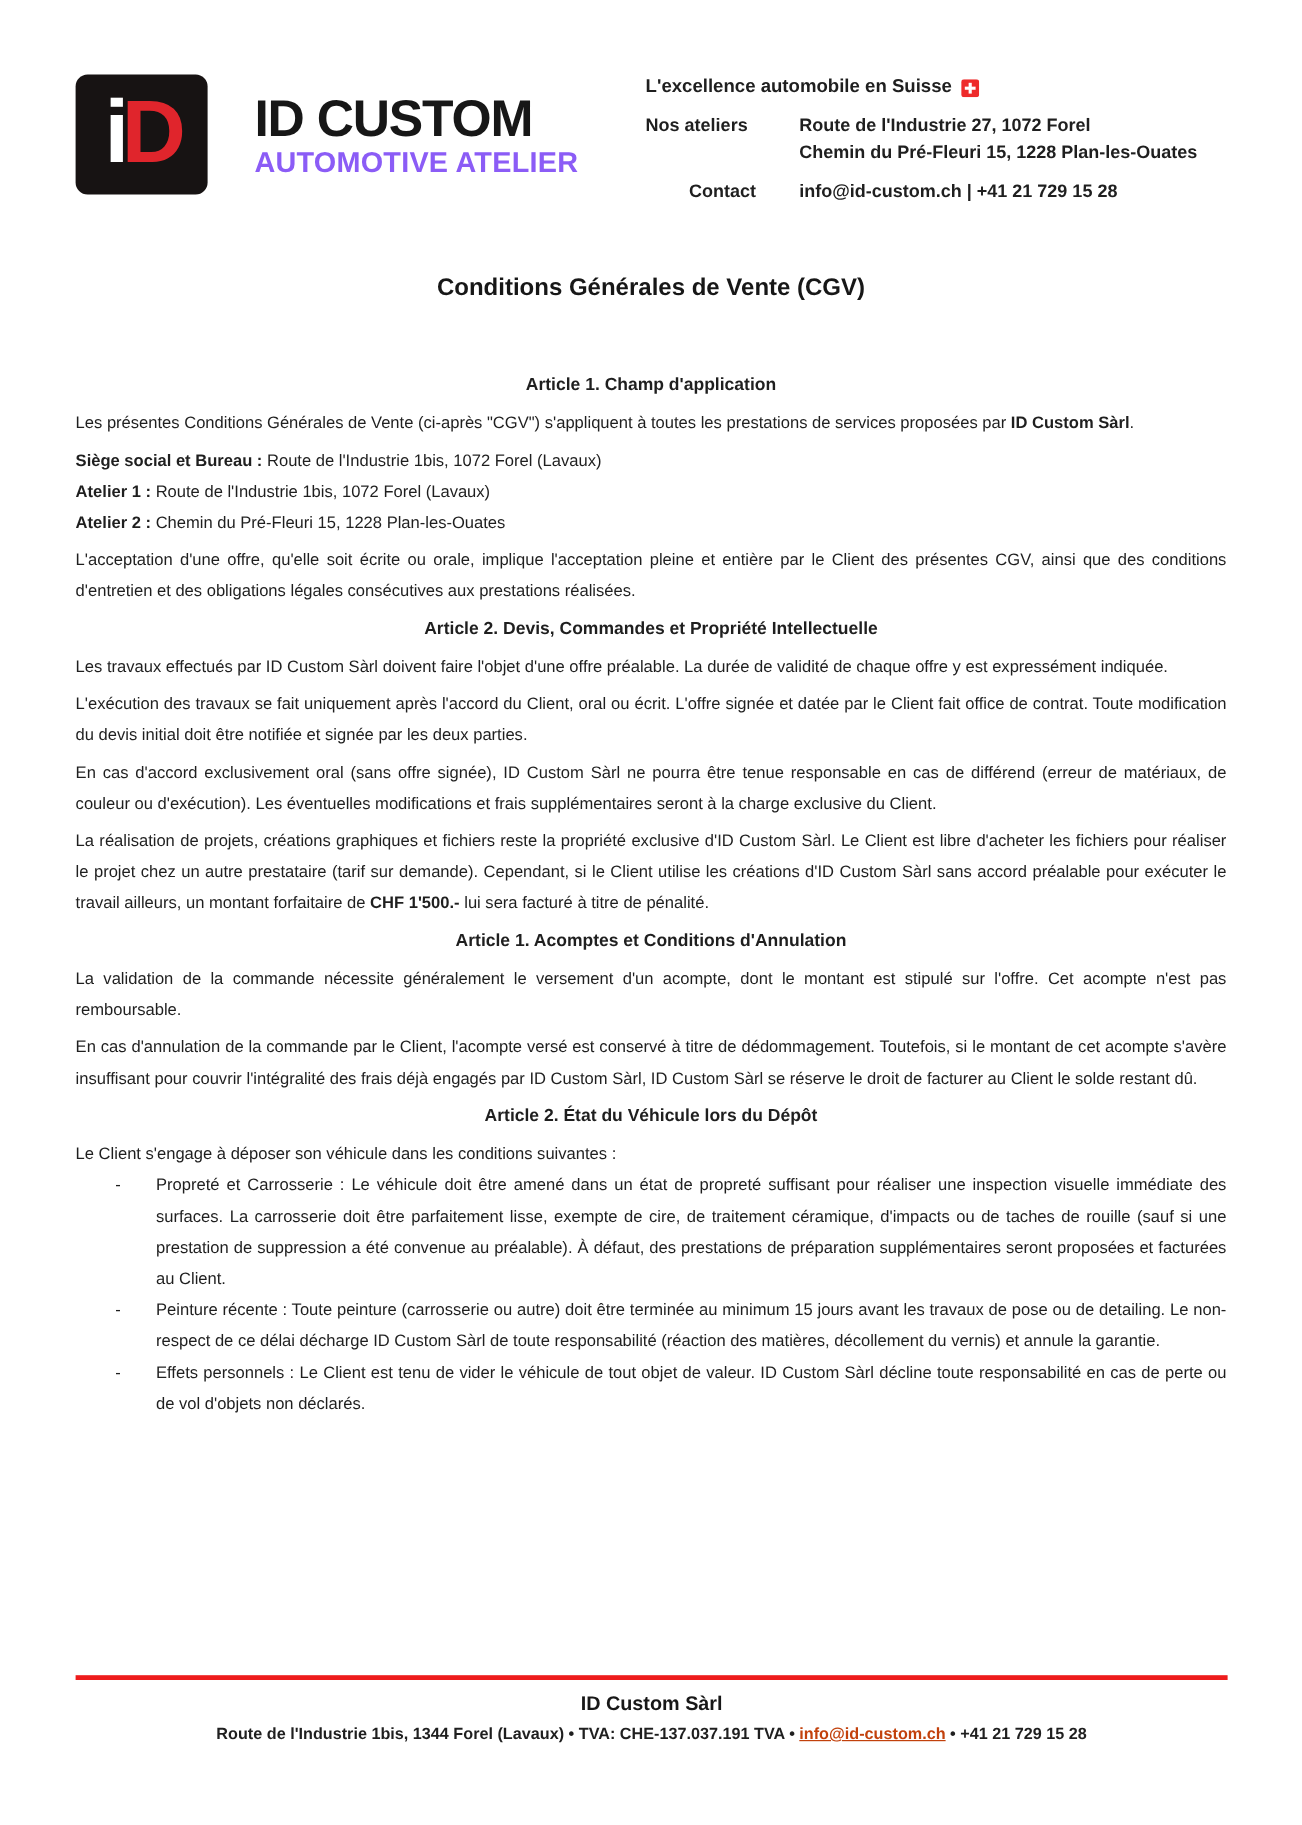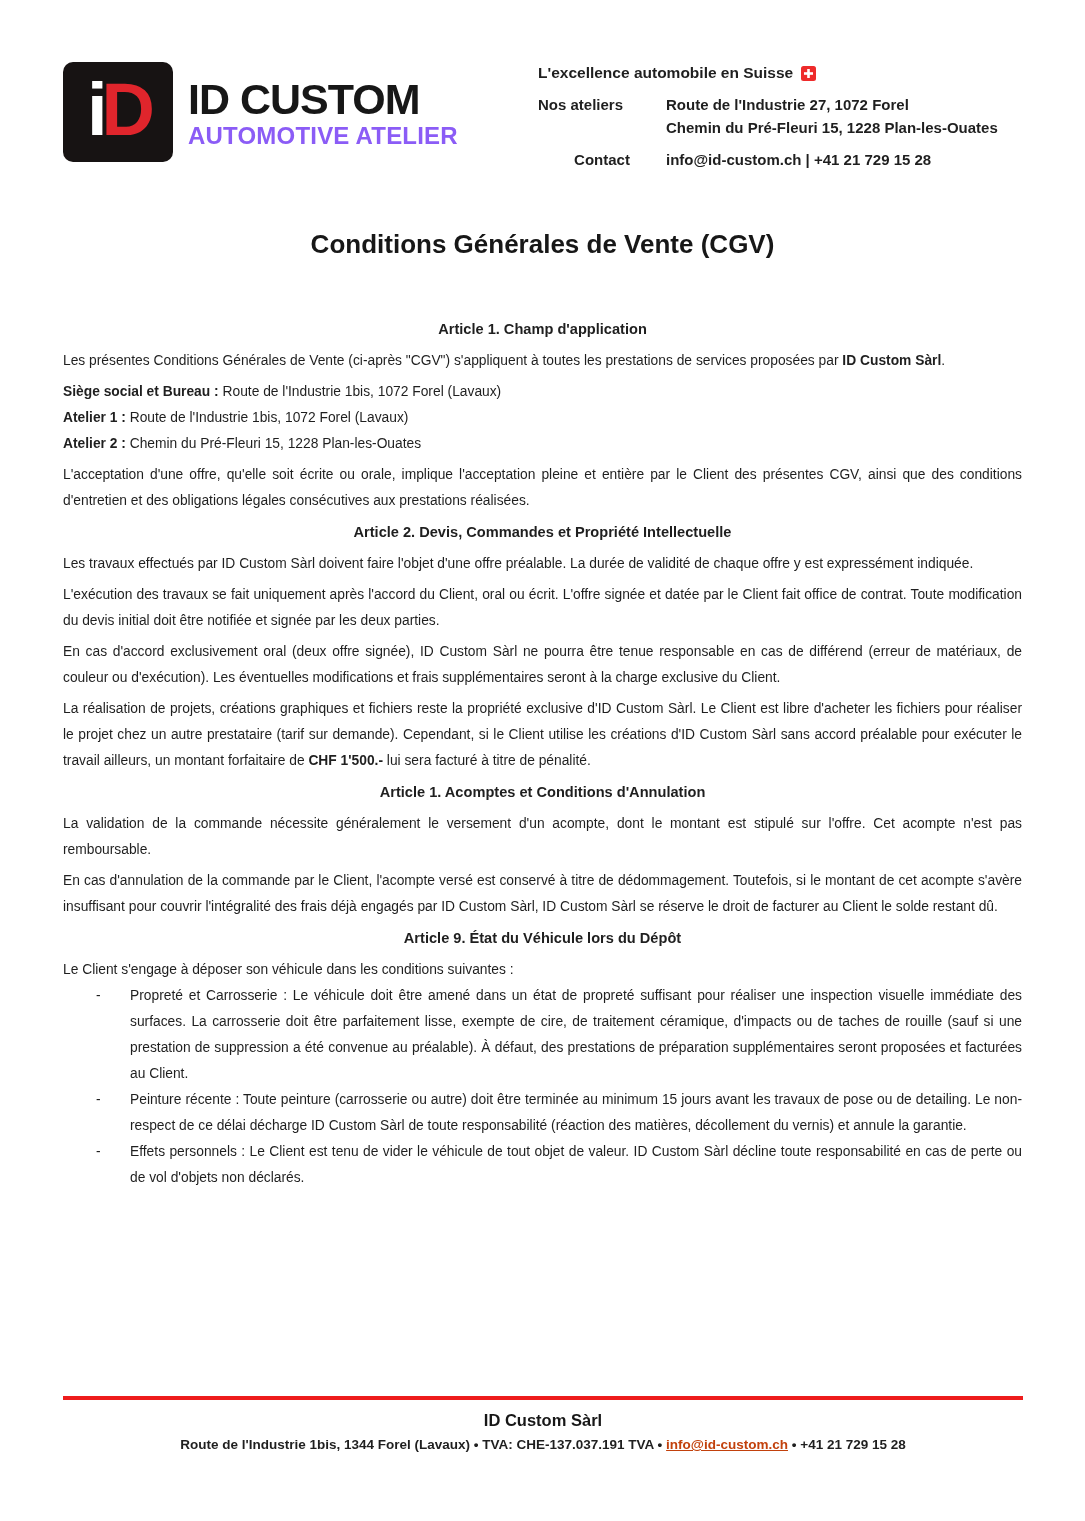--- a/index.html
+++ b/index.html
@@ -16,32 +16,32 @@
   .header{display:flex;justify-content:space-between;align-items:flex-start;padding:62px 60px 0 63px;}
   .logo-block{display:flex;align-items:flex-start;gap:15px;}
   .logo-box{
     width:110px;height:100px;background:#171313;border-radius:10px;
     display:flex;align-items:center;justify-content:center;
     font-weight:bold;font-size:74px;letter-spacing:-6px;line-height:1;
     padding-bottom:4px;box-sizing:border-box;
   }
   .logo-i{color:#ffffff;}
   .logo-d{color:#e0252c;}
-  .logo-text{padding-top:16px;}
+  .logo-text{padding-top:16px;margin-left:24px;}
   .logo-name{font-size:43px;font-weight:bold;letter-spacing:-1px;line-height:1;color:#171717;}
   .logo-sub{font-size:24px;font-weight:bold;color:#8b5cf6;letter-spacing:.2px;margin-top:3px;line-height:1;}
   .header-right{width:487px;font-weight:bold;font-size:15px;padding-top:2px;}
   .tagline{display:flex;align-items:center;gap:8px;font-size:15.5px;margin-bottom:11px;}
   .flag{width:15px;height:15px;flex:0 0 15px;display:inline-block;}
   .hrow{display:flex;align-items:flex-start;margin-bottom:3px;}
   .hrow.contact{margin-top:9px;text-align:center;}
   .hlabel{flex:0 0 128px;line-height:23px;}
   .hvals{line-height:23px;}
   
-  .doc-title{margin-top:55px;text-align:center;font-size:26px;font-weight:bold;color:#171717;}
+  .doc-title{margin-top:55px;text-align:center;font-size:20px;font-weight:bold;color:#171717;}
   
   .body{padding:0 63px;font-size:13.8px;line-height:26px;text-align:justify;}
   .article{}
   .article.first{margin-top:56px;}
   .article-heading{font-weight:bold;font-size:14.6px;margin:0 0 6px;text-align:center;line-height:26px;}
   .body p{margin:0 0 5px;}
   .addr{margin:0 0 5px;text-align:left;}
   .addr div{line-height:26px;}
   .intro{text-align:left;margin-bottom:0 !important;}
   .bullets{margin:0;}
@@ -108,32 +108,32 @@
         <div><strong>Atelier 1 :</strong><span> Route de l'Industrie 1bis, 1072 Forel (Lavaux)</span></div>
         <div><strong>Atelier 2 :</strong><span> Chemin du Pré-Fleuri 15, 1228 Plan-les-Ouates</span></div>
       </div>
       <p>L'acceptation d'une offre, qu'elle soit écrite ou orale, implique l'acceptation pleine et entière par le Client des présentes CGV, ainsi que des conditions d'entretien et des obligations légales consécutives aux prestations réalisées.</p>
     </section>
 
     <section class="article">
       <div class="article-heading">Article 2. Devis, Commandes et Propriété Intellectuelle</div>
       <p>Les travaux effectués par ID Custom Sàrl doivent faire l'objet d'une offre préalable. La durée de validité de chaque offre y est expressément indiquée.</p>
       <p>L'exécution des travaux se fait uniquement après l'accord du Client, oral ou écrit. L'offre signée et datée par le Client fait office de contrat. Toute modification du devis initial doit être notifiée et signée par les deux parties.</p>
-      <p>En cas d'accord exclusivement oral (deux offre signée), ID Custom Sàrl ne pourra être tenue responsable en cas de différend (erreur de matériaux, de couleur ou d'exécution). Les éventuelles modifications et frais supplémentaires seront à la charge exclusive du Client.</p>
+      <p>En cas d'accord exclusivement oral (sans offre signée), ID Custom Sàrl ne pourra être tenue responsable en cas de différend (erreur de matériaux, de couleur ou d'exécution). Les éventuelles modifications et frais supplémentaires seront à la charge exclusive du Client.</p>
       <p><span>La réalisation de projets, créations graphiques et fichiers reste la propriété exclusive d'ID Custom Sàrl. Le Client est libre d'acheter les fichiers pour réaliser le projet chez un autre prestataire (tarif sur demande). Cependant, si le Client utilise les créations d'ID Custom Sàrl sans accord préalable pour exécuter le travail ailleurs, un montant forfaitaire de </span><strong>CHF 1'500.-</strong><span> lui sera facturé à titre de pénalité.</span></p>
     </section>
 
     <section class="article">
       <div class="article-heading">Article 1. Acomptes et Conditions d'Annulation</div>
       <p>La validation de la commande nécessite généralement le versement d'un acompte, dont le montant est stipulé sur l'offre. Cet acompte n'est pas remboursable.</p>
       <p>En cas d'annulation de la commande par le Client, l'acompte versé est conservé à titre de dédommagement. Toutefois, si le montant de cet acompte s'avère insuffisant pour couvrir l'intégralité des frais déjà engagés par ID Custom Sàrl, ID Custom Sàrl se réserve le droit de facturer au Client le solde restant dû.</p>
     </section>
 
     <section class="article">
-      <div class="article-heading">Article 9. État du Véhicule lors du Dépôt</div>
+      <div class="article-heading">Article 2. État du Véhicule lors du Dépôt</div>
       <p class="intro">Le Client s'engage à déposer son véhicule dans les conditions suivantes :</p>
       <div class="bullets">
         <div class="bullet"><span class="bullet-marker">-</span><span>Propreté et Carrosserie : Le véhicule doit être amené dans un état de propreté suffisant pour réaliser une inspection visuelle immédiate des surfaces. La carrosserie doit être parfaitement lisse, exempte de cire, de traitement céramique, d'impacts ou de taches de rouille (sauf si une prestation de suppression a été convenue au préalable). À défaut, des prestations de préparation supplémentaires seront proposées et facturées au Client.</span></div>
         <div class="bullet"><span class="bullet-marker">-</span><span>Peinture récente : Toute peinture (carrosserie ou autre) doit être terminée au minimum 15 jours avant les travaux de pose ou de detailing. Le non-respect de ce délai décharge ID Custom Sàrl de toute responsabilité (réaction des matières, décollement du vernis) et annule la garantie.</span></div>
         <div class="bullet"><span class="bullet-marker">-</span><span>Effets personnels : Le Client est tenu de vider le véhicule de tout objet de valeur. ID Custom Sàrl décline toute responsabilité en cas de perte ou de vol d'objets non déclarés.</span></div>
       </div>
     </section>
 
   </main>
 

